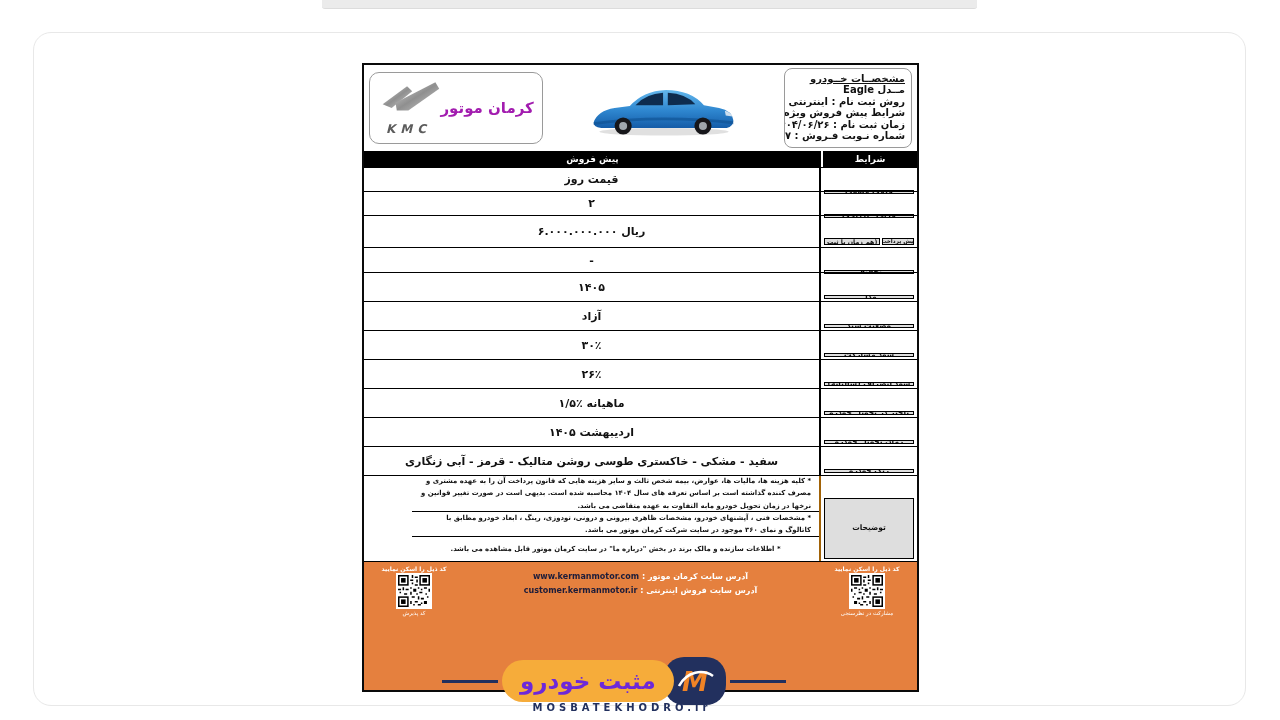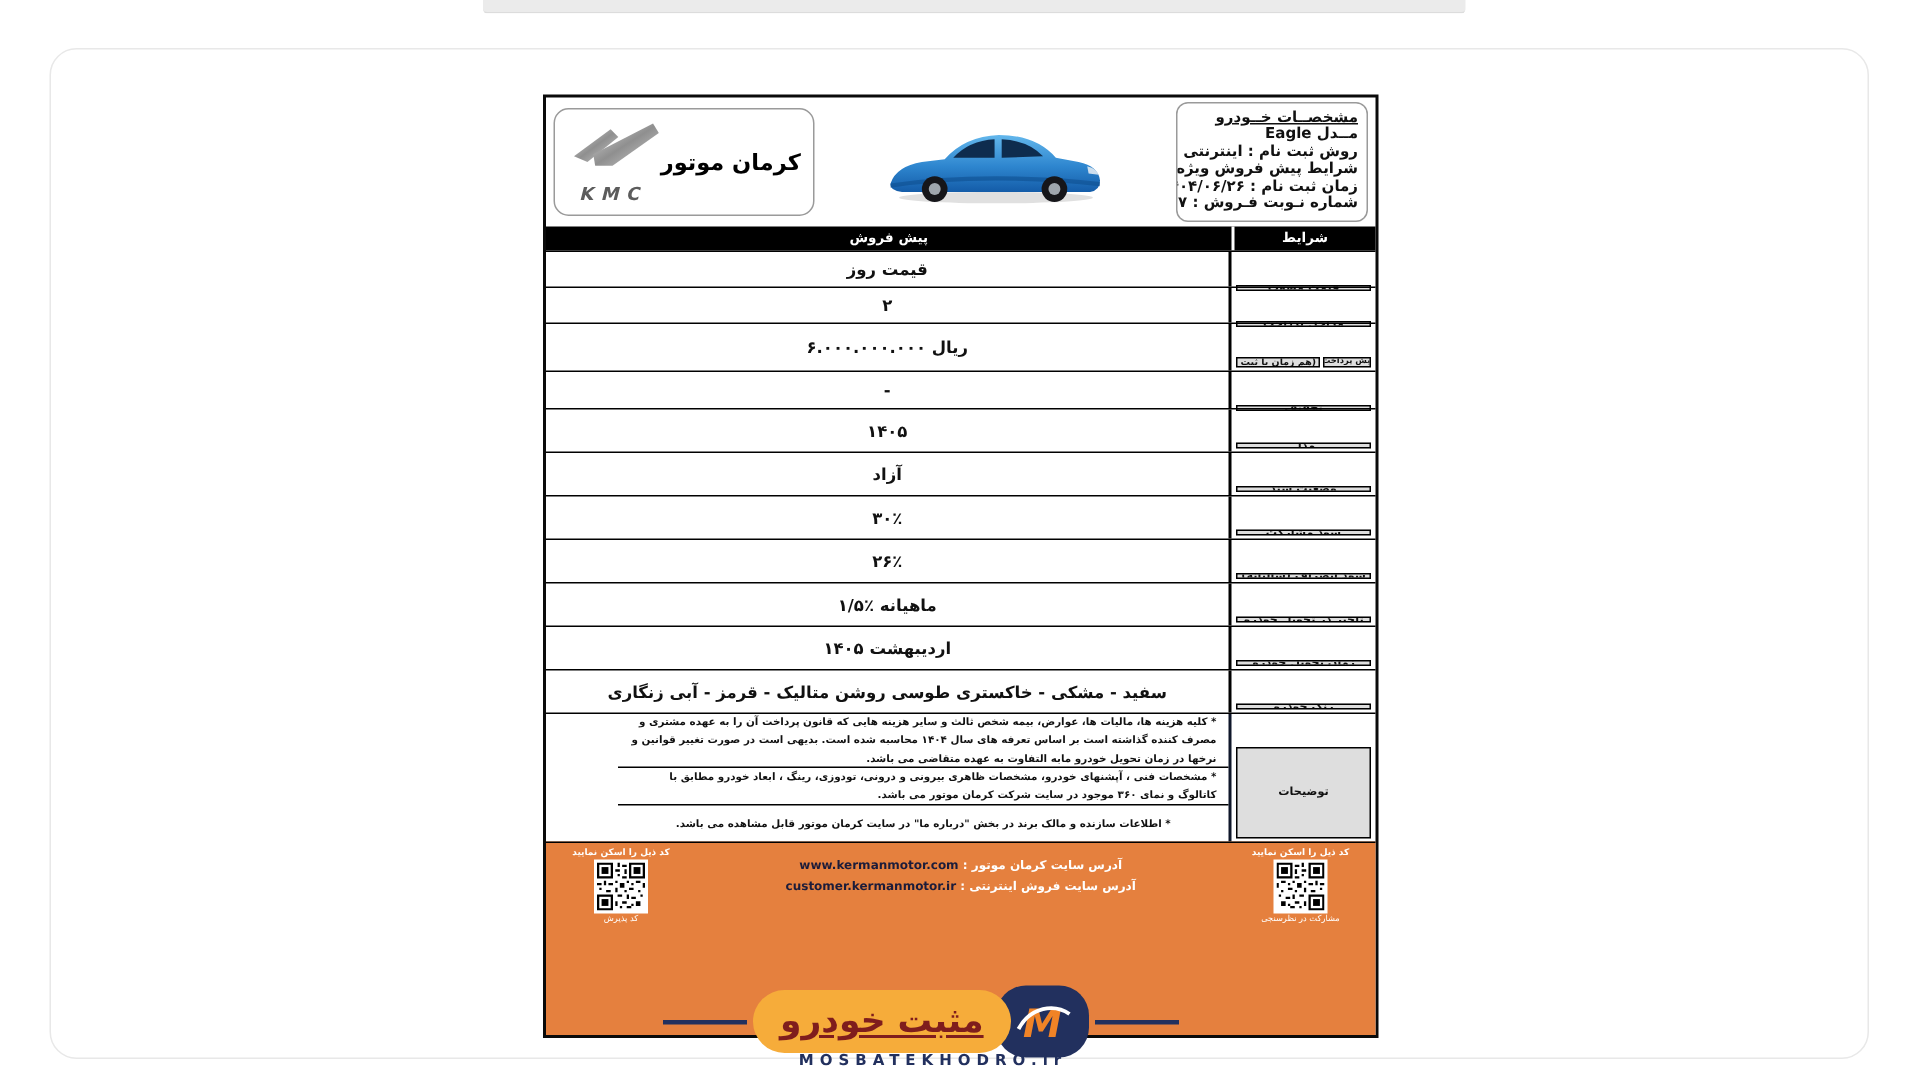--- a/index.html
+++ b/index.html
@@ -21,21 +21,21 @@
     border: 2px solid #0a0a0a; background: #fff; display: flex; flex-direction: column;
   }
   
   .hdr { height: 86px; display: flex; align-items: center; justify-content: space-between; padding: 0 5px; }
   .logo-box {
     width: 174px; height: 72px; border: 1px solid #9a9a9a; border-radius: 10px;
     display: flex; align-items: center; justify-content: space-around; padding: 3px 8px;
   }
   .logo-col { display: flex; flex-direction: column; align-items: center; }
   .kmc-word { font-size: 12px; font-weight: bold; color: #5c5c5c; letter-spacing: 5px; transform: skewX(-14deg); margin-top: 1px; }
-  .kerman-fa { font-size: 15px; font-weight: bold; color: #000000; direction: rtl; }
+  .kerman-fa { font-size: 15px; font-weight: bold; color: #a21caf; direction: rtl; }
   .car-wrap { flex: 1; display: flex; justify-content: center; align-items: center; }
   .specs-box {
     width: 128px; height: 80px; border: 1px solid #9a9a9a; border-radius: 8px;
     direction: rtl; text-align: right; padding: 4px 6px 2px;
     font-size: 10px; font-weight: bold; color: #111; line-height: 11.4px; white-space: nowrap; overflow: hidden;
   }
   .specs-box .u { text-decoration: underline; }
   
   .bar { height: 16px; background: #000000; display: flex; color: #fff; font-weight: bold; font-size: 9px; flex: none; }
   .bar-left { flex: 1; display: flex; align-items: center; justify-content: center; }
@@ -51,21 +51,21 @@
   .lblbox {
     flex: 1; background: #dedede; border: 1px solid #000;
     display: flex; flex-direction: column; align-items: center; justify-content: center;
     font-size: 7.5px; font-weight: bold; color: #111; direction: rtl; text-align: center; line-height: 1.35; padding: 1px; overflow: hidden;
   }
   .lblbox .sub { font-size: 6.3px; }
   .lblcol.split .stage { flex: 1.9; }
   .lblcol.split .side { flex: 1; font-size: 5.6px; white-space: nowrap; }
   
   .notes { display: flex; border-top: 1px solid #000; flex: none; }
-  .notes-col { flex: 1; border-right: 2px solid #0f172a; display: flex; flex-direction: column; margin-left: 48px; }
+  .notes-col { flex: 1; border-right: 2px solid #a16207; display: flex; flex-direction: column; margin-left: 48px; }
   .note {
     flex: none; border-bottom: 1px solid #000; direction: rtl; text-align: right;
     font-size: 6.9px; font-weight: bold; color: #111; padding: 2px 8px;
     display: flex; align-items: center; line-height: 1.75;
   }
   .note:last-child { border-bottom: none; }
   .note.center { justify-content: center; text-align: center; }
   
   .ofooter {
     flex: 1; border-top: 1px solid #000; background: #e5803e;
@@ -77,21 +77,21 @@
   .qrbox svg { width: 100%; height: 100%; display: block; }
   .qr-sub { font-size: 5.5px; color: #fff; direction: rtl; }
   .foot-center { direction: rtl; text-align: center; color: #fff; font-weight: bold; font-size: 8px; padding-top: 5px; line-height: 14px; }
   .foot-center .url { color: #1c1c3a; cursor: pointer; }
   
   .mosbat { position: absolute; left: 442px; top: 657px; display: flex; align-items: center; z-index: 10; }
   .mline { width: 56px; height: 3px; background: #22305e; flex: none; }
   .mpill {
     height: 42px; background: #f6ac3a; border-radius: 24px; padding: 0 18px;
     display: flex; align-items: center; z-index: 2; margin-left: 4px;
-    font-size: 23px; font-weight: bold; color: #7f1d1d; direction: rtl; white-space: nowrap; text-decoration: underline;
+    font-size: 23px; font-weight: bold; color: #6d28d9; direction: rtl; white-space: nowrap;
   }
   .memblem {
     width: 62px; height: 48px; background: #22305e; border-radius: 20px;
     margin-left: -10px; margin-right: 4px; z-index: 1;
     display: flex; align-items: center; justify-content: center;
   }
   .murl {
     position: absolute; left: 442px; top: 702px; width: 360px; text-align: center; z-index: 10;
     font-size: 10px; font-weight: bold; letter-spacing: 4px; color: #22305e;
   }

